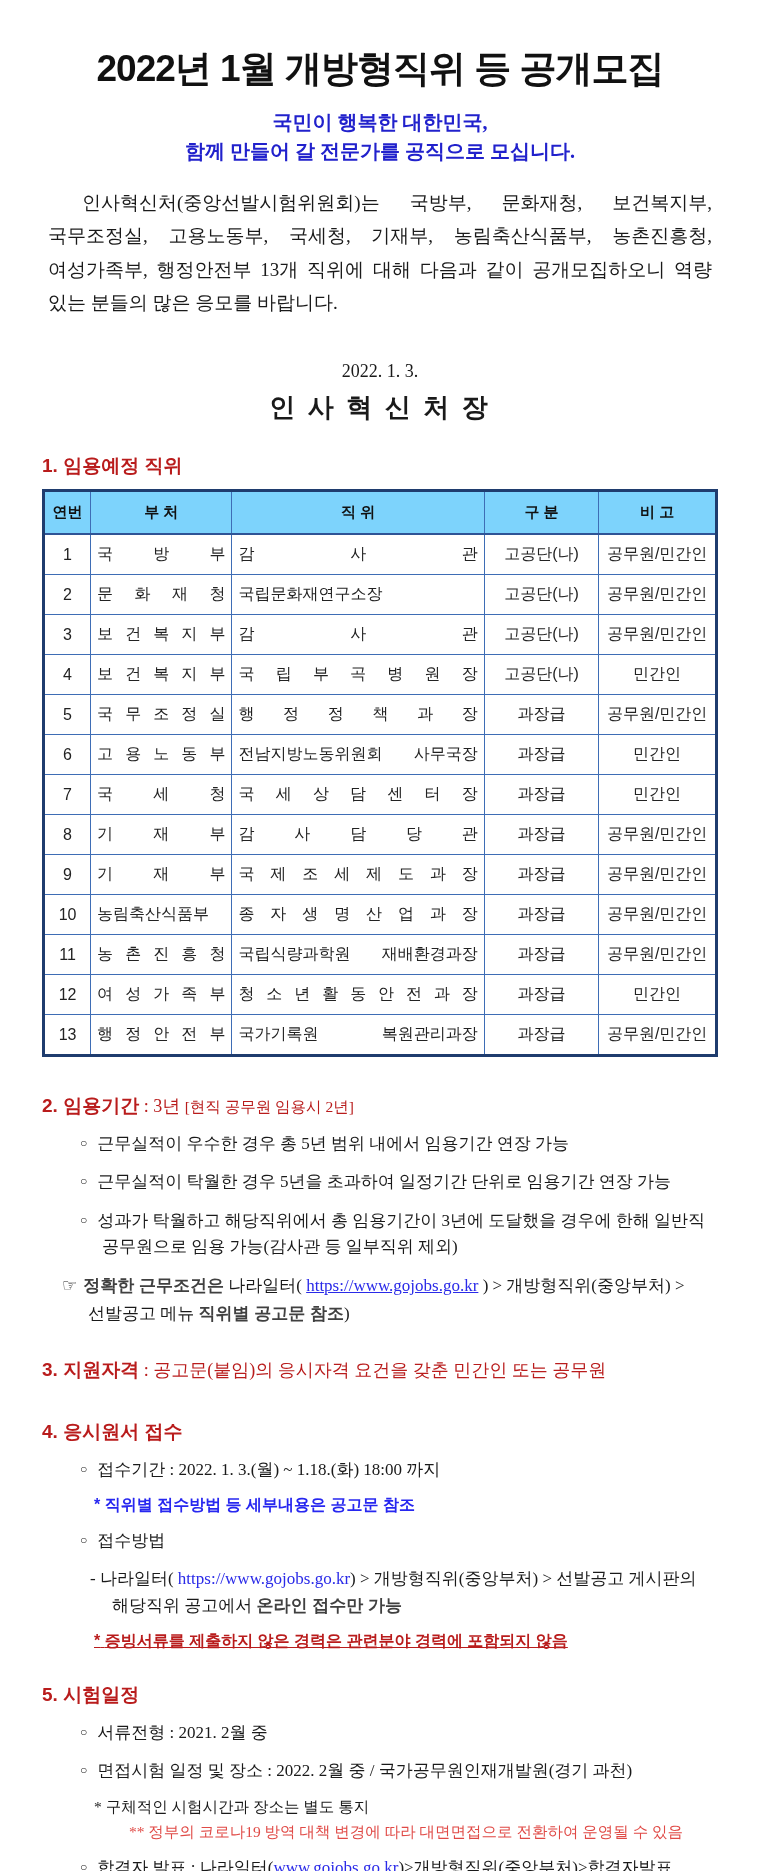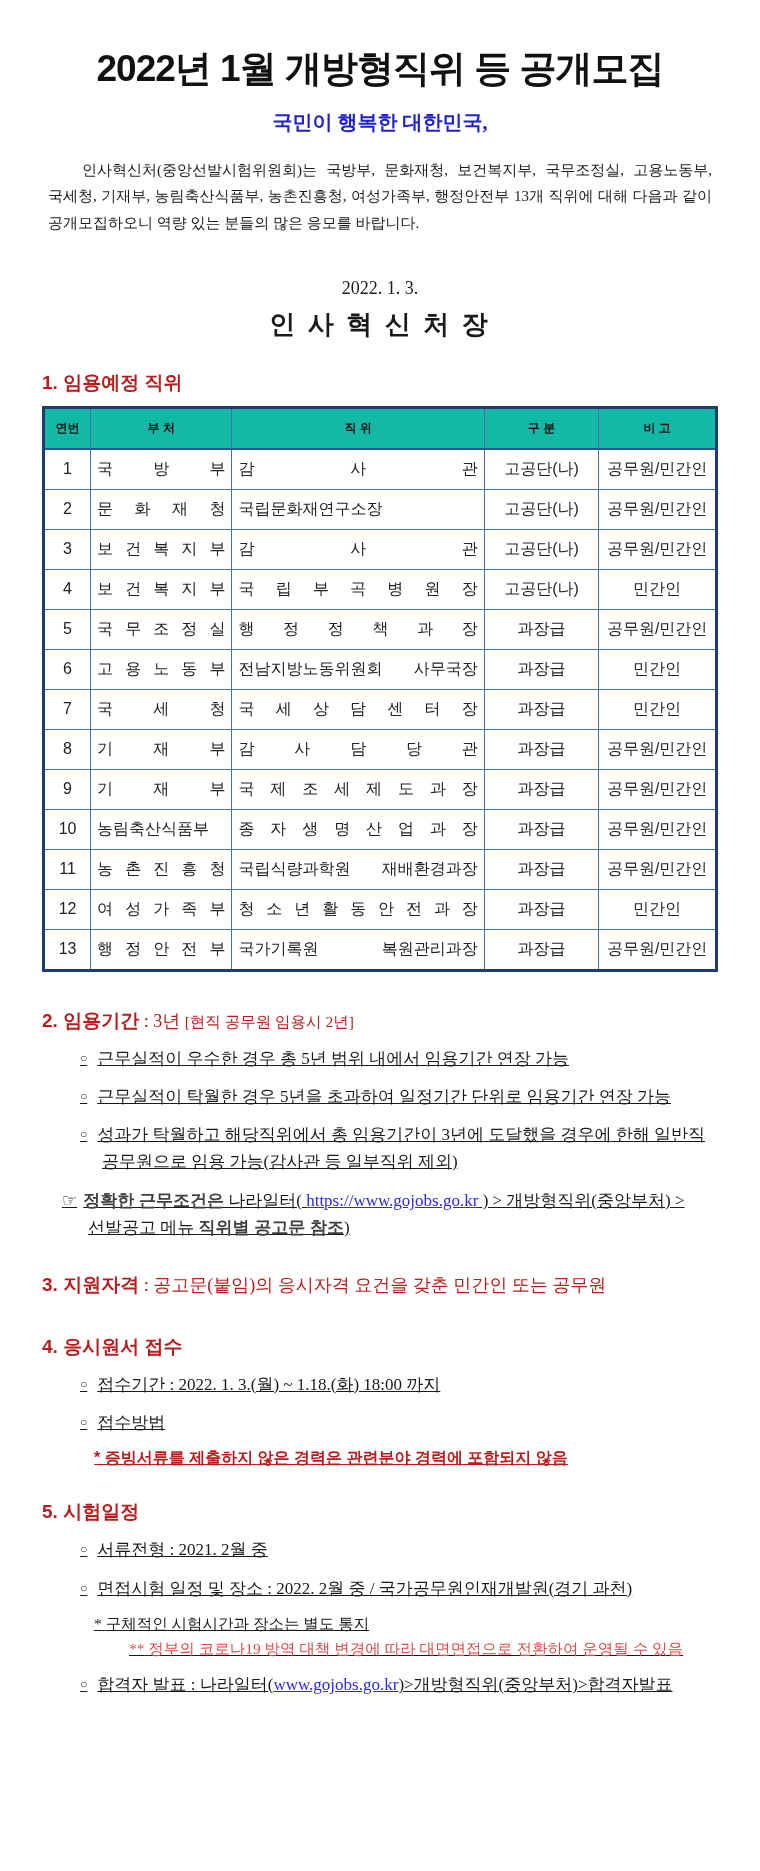--- a/index.html
+++ b/index.html
@@ -3,43 +3,43 @@
 <meta charset="utf-8">
 <style>
   html,body{margin:0;padding:0;background:#ffffff;}
   body{width:760px;min-height:1871px;font-family:"Liberation Serif","DejaVu Serif",serif;color:#1a1a1a;}
   .page{padding:26px 42px 34px 42px;}
 
   
   .doc-title{font-family:"Liberation Sans","DejaVu Sans",sans-serif;font-weight:800;font-size:37px;
     text-align:center;color:#111111;letter-spacing:-1px;margin:18px 0 14px 0;}
   .doc-subtitle{font-weight:bold;font-size:20px;text-align:center;color:#2121cc;line-height:1.45;margin-bottom:20px;}
-  .intro{font-size:15px;line-height:1.75;text-align:justify;word-break:keep-all;margin:16px 6px 0 6px;text-indent:34px;}
+  .intro{font-size:19px;line-height:1.75;text-align:justify;word-break:keep-all;margin:16px 6px 0 6px;text-indent:34px;}
   .doc-date{text-align:center;font-size:18px;margin-top:42px;}
   .doc-sign{text-align:center;font-size:26px;font-weight:bold;letter-spacing:3px;margin-top:8px;margin-bottom:28px;}
 
   
   .sec{margin-top:26px;}
   .sec-h{font-family:"Liberation Sans","DejaVu Sans",sans-serif;font-weight:800;font-size:19px;color:#b91c1c;}
   .sec-h .plain{font-family:"Liberation Serif","DejaVu Serif",serif;font-weight:normal;font-size:18px;}
   .sec-h .bracket{font-size:15.5px;}
 
   
   table.positions{width:100%;border-collapse:collapse;margin-top:10px;border:3px solid #1f3c6e;
     font-family:"Liberation Sans","DejaVu Sans",sans-serif;}
-  table.positions th{background:#14b8a6;border:1px solid #3e6db5;border-bottom:2px solid #2f5496;
-    font-size:12px;font-weight:bold;padding:11px 4px;color:#111;}
+  table.positions th{background:#7dd3fc;border:1px solid #3e6db5;border-bottom:2px solid #2f5496;
+    font-size:15px;font-weight:bold;padding:11px 4px;color:#111;}
   table.positions td{border:1px solid #3e6db5;font-size:16px;padding:9px 6px;text-align:center;color:#222;}
   .col-no{width:7%;}.col-ministry{width:21%;}.col-position{width:37.5%;}.col-grade{width:17%;}.col-note{width:17.5%;}
   td.justify{text-align:justify;text-align-last:justify;padding-left:14px;padding-right:14px;word-break:keep-all;}
   .text-blue{color:#2929f0;}
   .text-red{color:#f0524f;}
 
   
-  .bullets{margin-top:10px;text-decoration:underline;}
+  .bullets{margin-top:10px;}
   .b-line{font-size:17px;line-height:1.55;margin:12px 0 12px 38px;text-indent:-22px;padding-left:22px;word-break:keep-all;}
   .b-circle{font-size:12px;vertical-align:2px;margin-right:10px;}
   .note-line{margin:10px 0 10px 52px;font-size:16.5px;word-break:keep-all;}
   .pointer-line{margin:12px 0 0 20px;font-size:17px;line-height:1.6;padding-left:26px;text-indent:-26px;word-break:keep-all;}
   .pointer{margin-right:6px;}
   .em-blue{color:#404040;font-weight:bold;font-family:"Liberation Sans","DejaVu Sans",sans-serif;}
   .blue-note{color:#2727f0;font-weight:bold;font-family:"Liberation Sans","DejaVu Sans",sans-serif;font-size:16px;}
   .red-note{color:#b91c1c;font-weight:bold;font-family:"Liberation Sans","DejaVu Sans",sans-serif;font-size:16px;text-decoration:underline;}
   .red-small{color:#e04a46;font-size:15.5px;text-align:center;}
   .black-small{font-size:15.5px;}
@@ -47,20 +47,21 @@
   a.link-plain{color:#2a2ae8;text-decoration:none;cursor:pointer;}
 </style>
 </head>
 <body>
 
 <div class="page">
 
   <h1 class="doc-title">2022년 1월 개방형직위 등 공개모집</h1>
   <div class="doc-subtitle">
     <div>국민이 행복한 대한민국,</div>
+    <div>함께 만들어 갈 전문가를 공직으로 모십니다.</div>
   </div>
   <p class="intro">인사혁신처(중앙선발시험위원회)는 국방부, 문화재청, 보건복지부, 국무조정실, 고용노동부, 국세청, 기재부, 농림축산식품부, 농촌진흥청, 여성가족부, 행정안전부 13개 직위에 대해 다음과 같이 공개모집하오니 역량 있는 분들의 많은 응모를 바랍니다.</p>
   <div class="doc-date">2022. 1. 3.</div>
   <div class="doc-sign">인 사 혁 신 처 장</div>
 
   <div class="sec">
     <div class="sec-h">
       <span>1.</span>
       <span>임용예정 직위</span>
     </div>
@@ -192,21 +193,26 @@
     </div>
   </div>
 
   <div class="sec" style="margin-top:36px;">
     <div class="sec-h">
       <span>4.</span>
       <span>응시원서 접수</span>
     </div>
     <div class="bullets">
       <div class="b-line"><span class="b-circle">○</span><span>접수기간 : 2022. 1. 3.(월) ~ 1.18.(화) 18:00 까지</span></div>
+      <div class="note-line blue-note"><span>*</span> <span>직위별 접수방법 등 세부내용은 공고문 참조</span></div>
       <div class="b-line"><span class="b-circle">○</span><span>접수방법</span></div>
+      <div class="b-line" style="margin-left:48px;">
+        <span>-</span>
+        <span>나라일터( </span><a class="link-plain">https://www.gojobs.go.kr</a><span>) &gt; 개방형직위(중앙부처) &gt; 선발공고 게시판의 해당직위 공고에서 </span><span class="em-blue">온라인 접수만 가능</span>
+      </div>
       <div class="note-line red-note"><span>*</span> <span>증빙서류를 제출하지 않은 경력은 관련분야 경력에 포함되지 않음</span></div>
     </div>
   </div>
 
   <div class="sec" style="margin-top:30px;">
     <div class="sec-h">
       <span>5.</span>
       <span>시험일정</span>
     </div>
     <div class="bullets">

